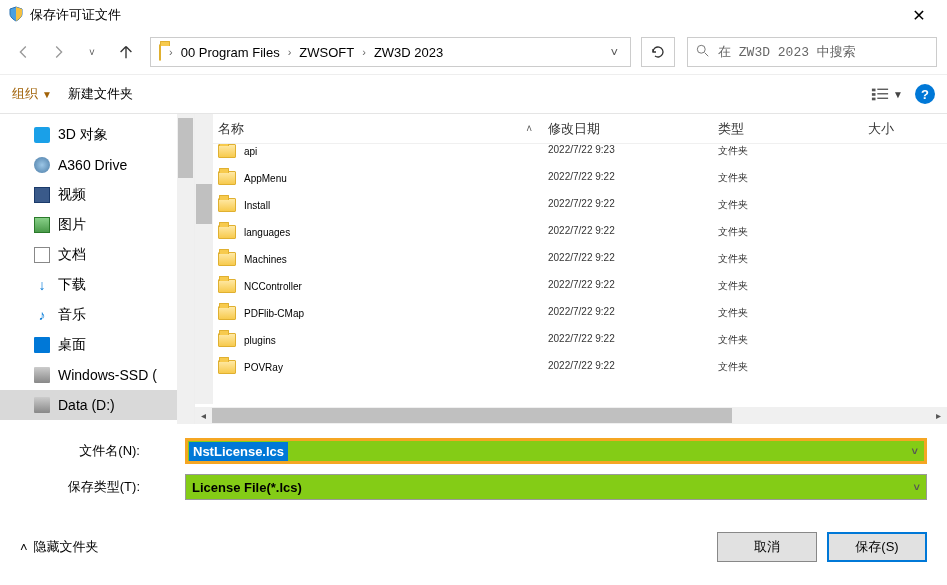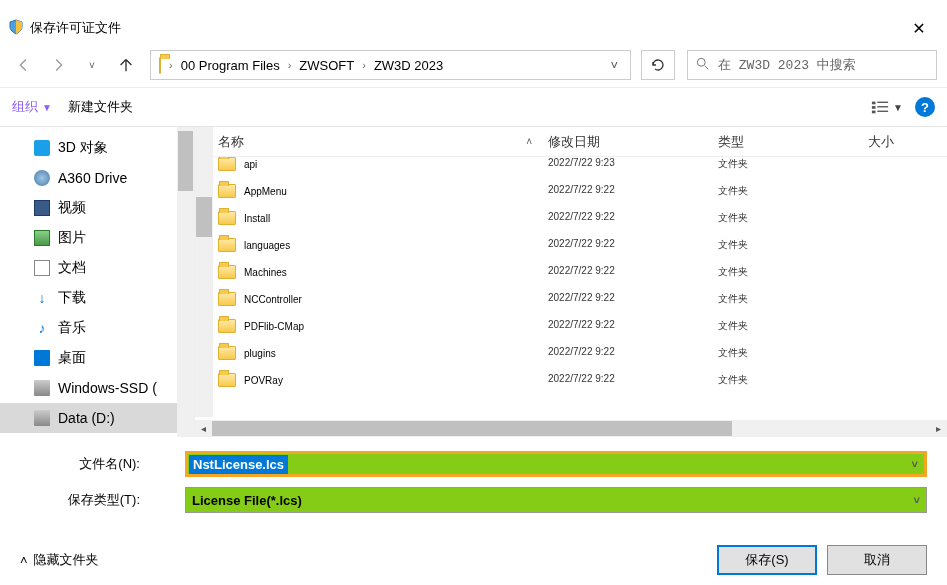--- a/index.html
+++ b/index.html
@@ -1,37 +1,37 @@
 <!DOCTYPE html>
 <html><head>
 <meta charset="utf-8">
 <style>
 * { box-sizing: border-box; margin: 0; padding: 0; font-family: "Microsoft YaHei", "Segoe UI", sans-serif; }
 body { width: 947px; height: 585px; background: #fff; overflow: hidden; font-size: 13px; color: #000; }
 
-.titlebar { height: 30px; display: flex; align-items: center; padding: 0 8px; margin-top: 13px; }
+.titlebar { height: 30px; display: flex; align-items: center; padding: 0 8px; }
 .titlebar .shield { margin-right: 6px; }
 .titlebar .title { flex: 1; font-size: 13px; }
 .titlebar .close { width: 40px; text-align: center; font-size: 16px; cursor: default; }
 
 .navbar { height: 44px; display: flex; align-items: center; padding: 0 10px; gap: 6px; }
 .nav-btn { width: 28px; height: 28px; display: flex; align-items: center; justify-content: center; color: #888; }
 .nav-btn.enabled { color: #000; }
 .breadcrumb { flex: 1; height: 30px; border: 1px solid #ccc; display: flex; align-items: center; padding: 0 4px; gap: 2px; margin: 0 4px; }
 .breadcrumb .folder-icon { margin: 0 4px; }
 .breadcrumb .seg { padding: 0 4px; height: 100%; display: flex; align-items: center; font-size: 13px; }
 .breadcrumb .sep { color: #666; padding: 0 2px; font-size: 11px;}
 .breadcrumb .spacer { flex: 1; }
 .breadcrumb .dd { padding: 0 8px; color: #555; }
 .refresh-btn { width: 34px; height: 30px; border: 1px solid #ccc; display: flex; align-items: center; justify-content: center; }
 .searchbox { width: 250px; height: 30px; border: 1px solid #ccc; display: flex; align-items: center; padding: 0 8px; gap: 8px; color: #666; margin-left: 6px;}
 .searchbox span.ph { flex: 1; font-family: Liberation Mono, monospace; }
 
 .toolbar { height: 40px; border-top: 1px solid #eee; border-bottom: 1px solid #e5e5e5; display: flex; align-items: center; padding: 0 12px; gap: 16px; }
-.toolbar .org { color: #8b5cf6; display: flex; align-items: center; gap: 4px; }
+.toolbar .org { color: #a16207; display: flex; align-items: center; gap: 4px; }
 .toolbar .newf { display: flex; align-items: center; }
 .toolbar .right { margin-left: auto; display: flex; align-items: center; gap: 12px; }
 .view-btn { display: flex; align-items: center; gap: 4px; color: #444; }
 .help { width: 20px; height: 20px; border-radius: 50%; background: #0078d7; color: #fff; display: flex; align-items: center; justify-content: center; font-size: 13px; font-weight: bold; }
 
 .main { display: flex; height: 310px; }
 .sidebar { width: 194px; overflow: hidden; position: relative; padding-top: 6px;}
 .sidebar .item { height: 30px; display: flex; align-items: center; padding-left: 34px; gap: 8px; font-size: 14px; }
 .sidebar .item.sel { background: #d9d9d9; }
 .sidebar-scroll { position: absolute; right: 0; top: 0; bottom: 0; width: 17px; background: #f0f0f0; }
@@ -339,19 +339,19 @@
     </div>
   </div>
 </div>
 
 <div class="footer">
   <div class="hide">
     <span>˄</span>
     <span>隐藏文件夹</span>
   </div>
   <div class="spacer"></div>
+  <div class="btn">
+      <span>取消</span>
+    </div>
   <div class="btn primary">
       <span>保存(S)</span>
     </div>
-  <div class="btn">
-      <span>取消</span>
-    </div>
 </div>
 
 </body></html>

